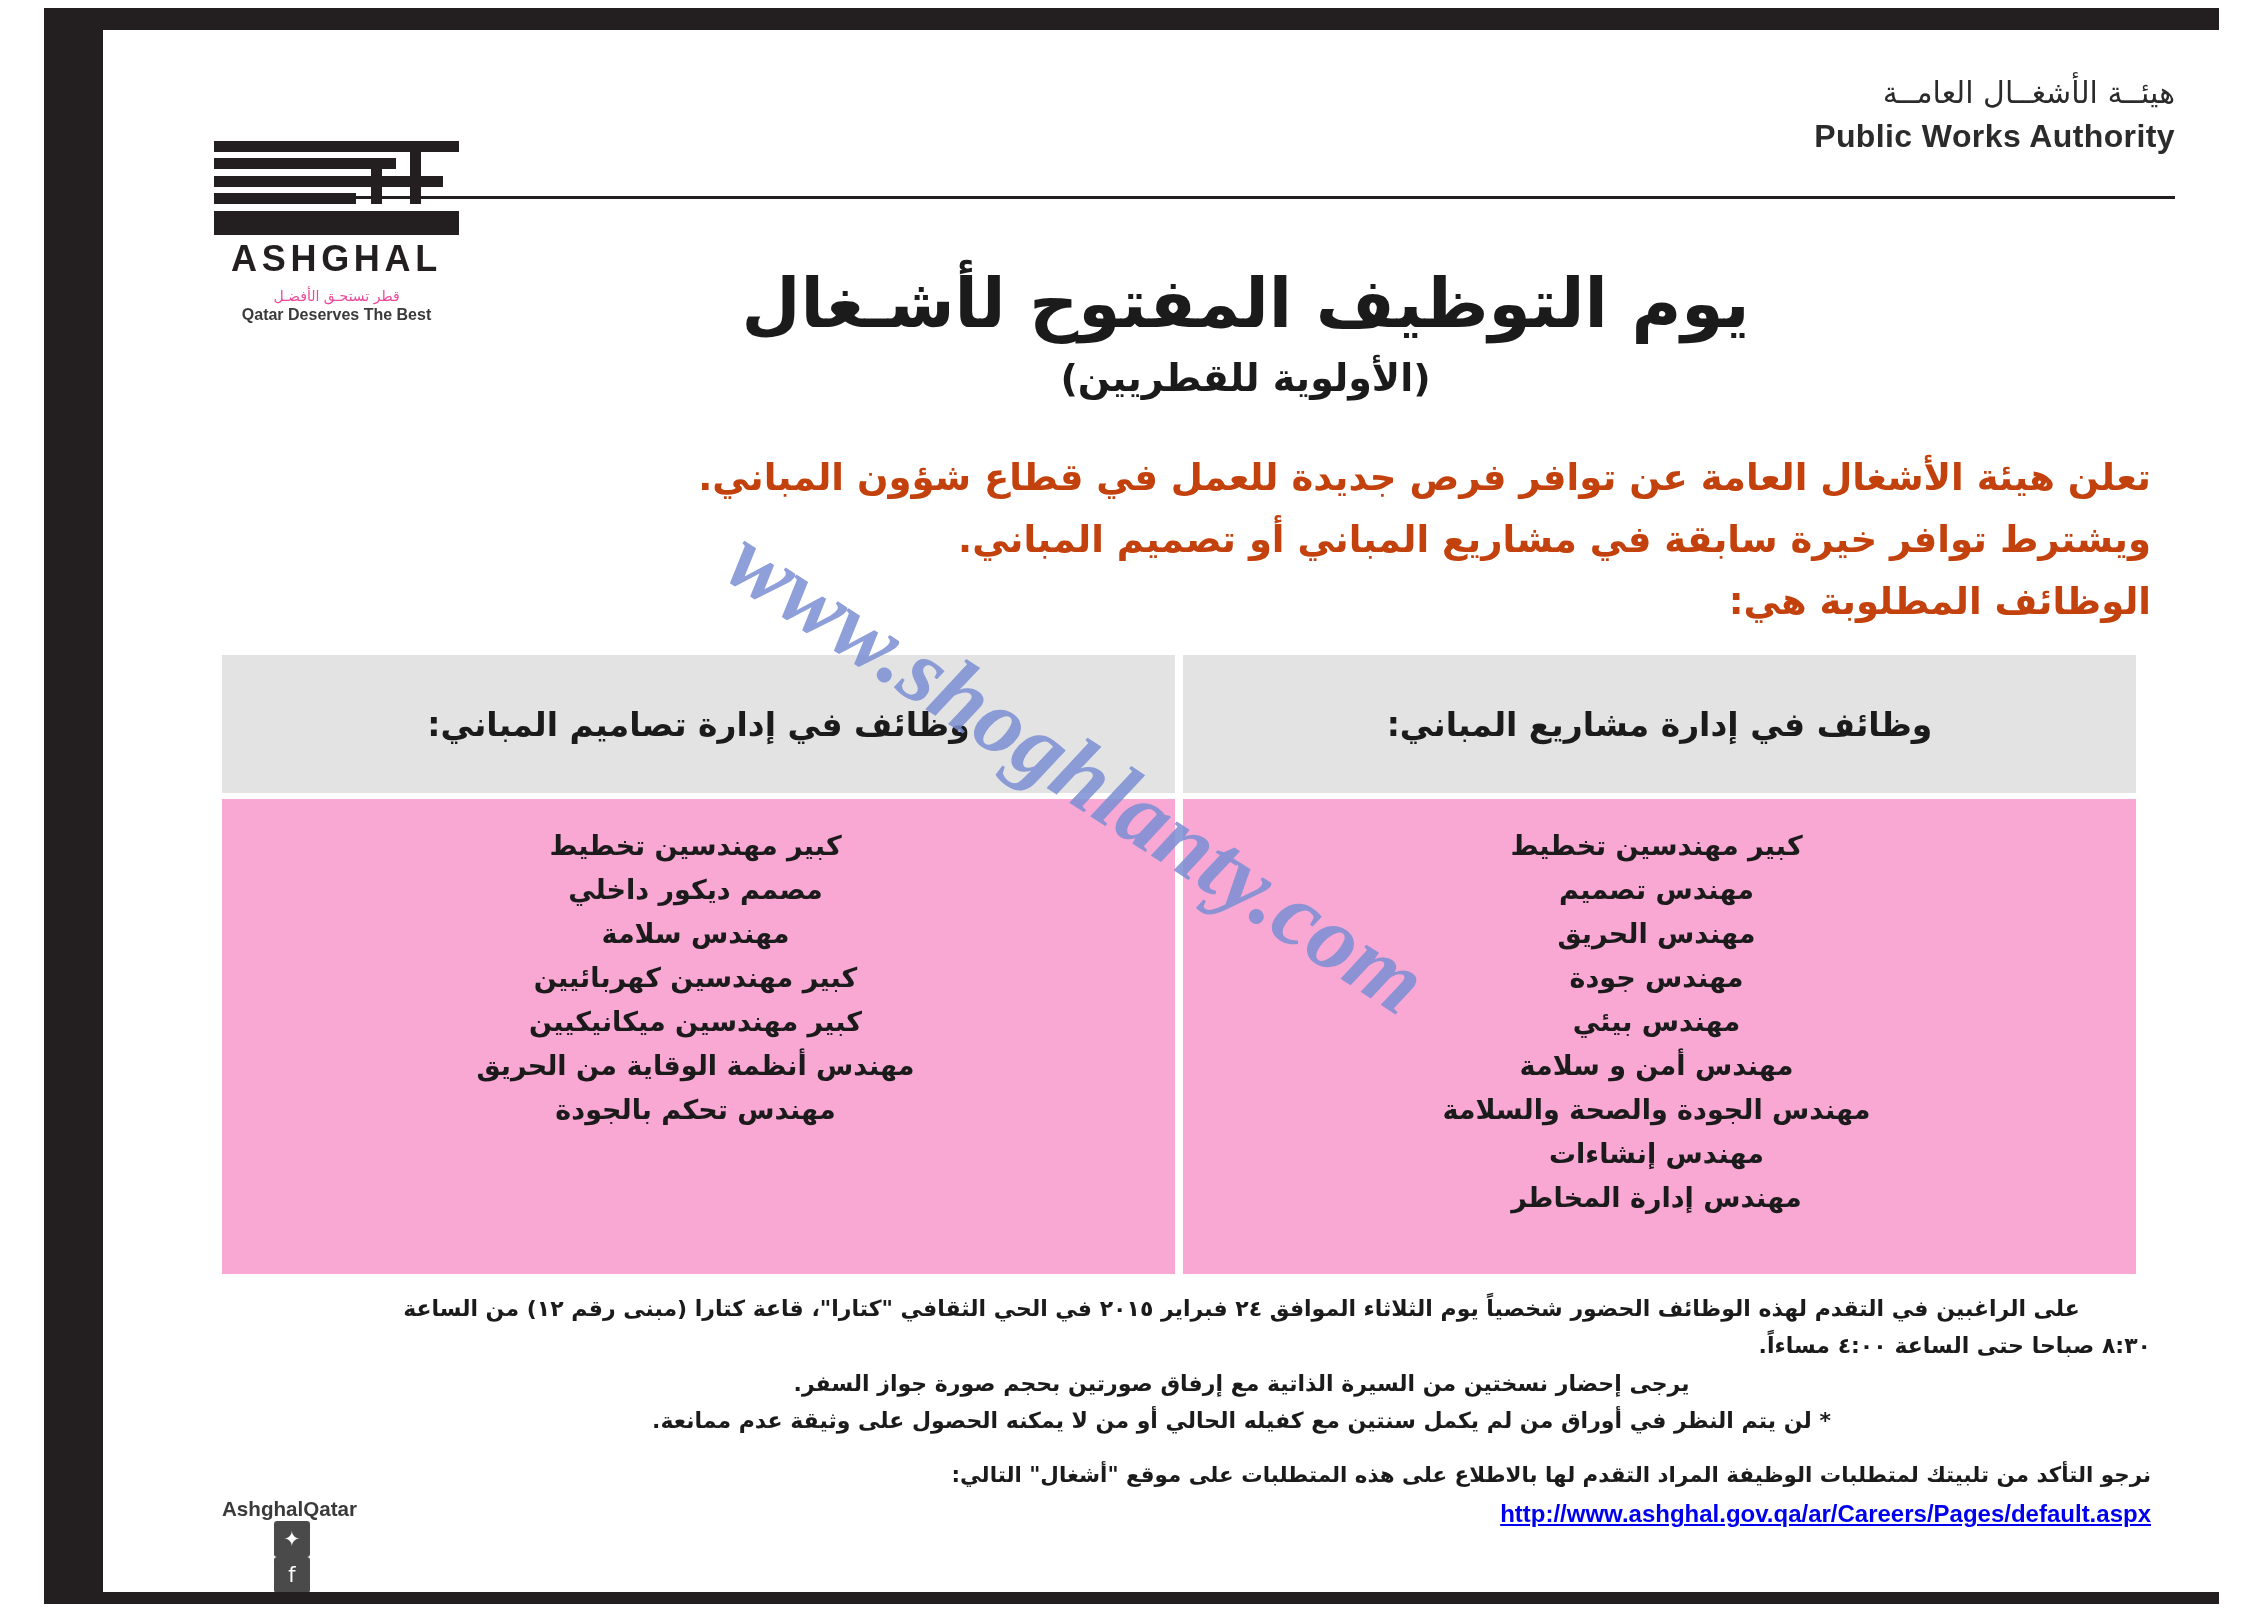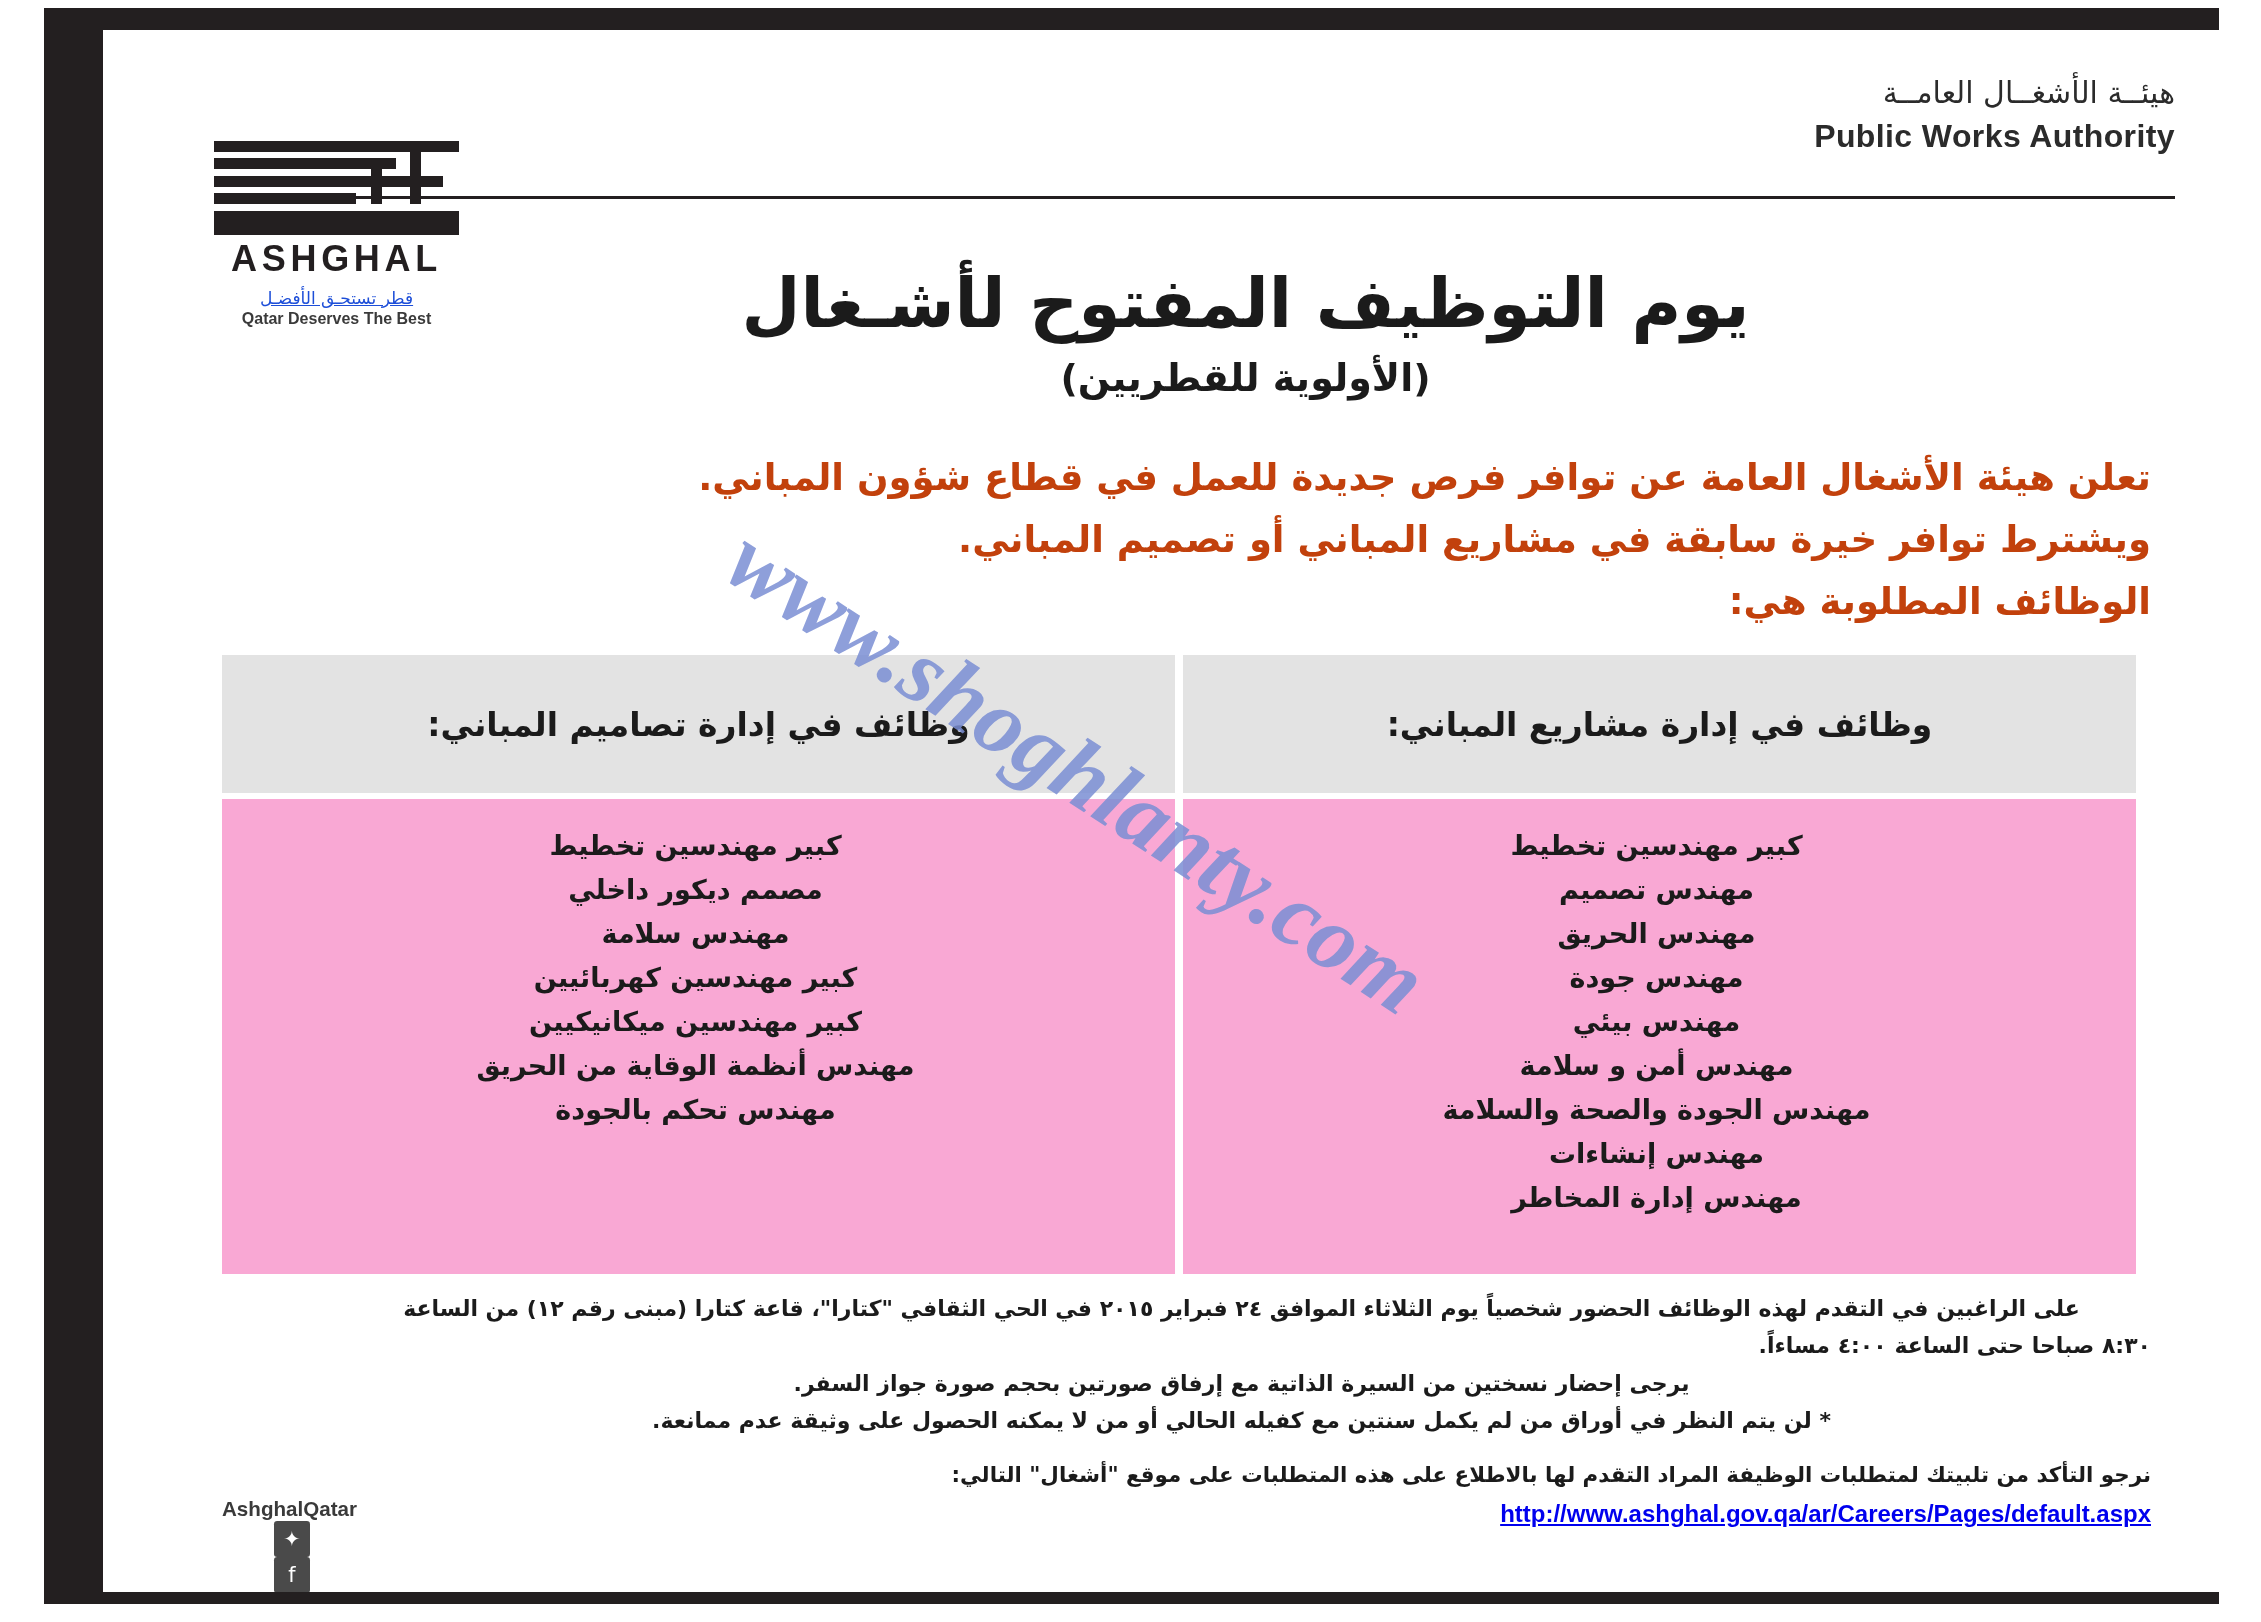--- a/index.html
+++ b/index.html
@@ -100,25 +100,24 @@
   }
   .logo-word {
     font-family: "Liberation Sans", sans-serif;
     font-weight: 700;
     font-size: 36px;
     letter-spacing: 4.7px;
     color: #231f20;
     margin-top: 1.6px;
   }
   .logo-tag-ar {
-    font-size: 17px;
-    color: #1d4ed8;
+    font-size: 14px;
+    color: #ec4899;
     margin-top: 8px;
     letter-spacing: 0.8px;
-    text-decoration: underline;
   }
   .logo-tag-en {
     font-family: "Liberation Sans", sans-serif;
     font-size: 16px;
     color: #3a3a3a;
     font-weight: 600;
     margin-top: 2.4px;
   }
 
   

